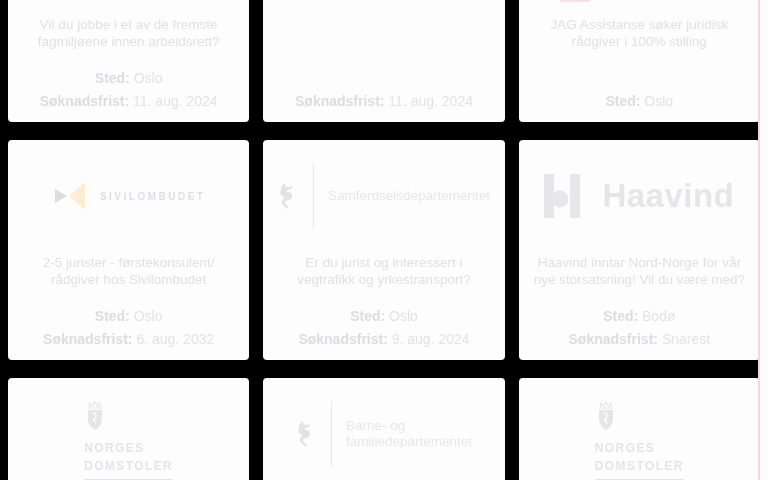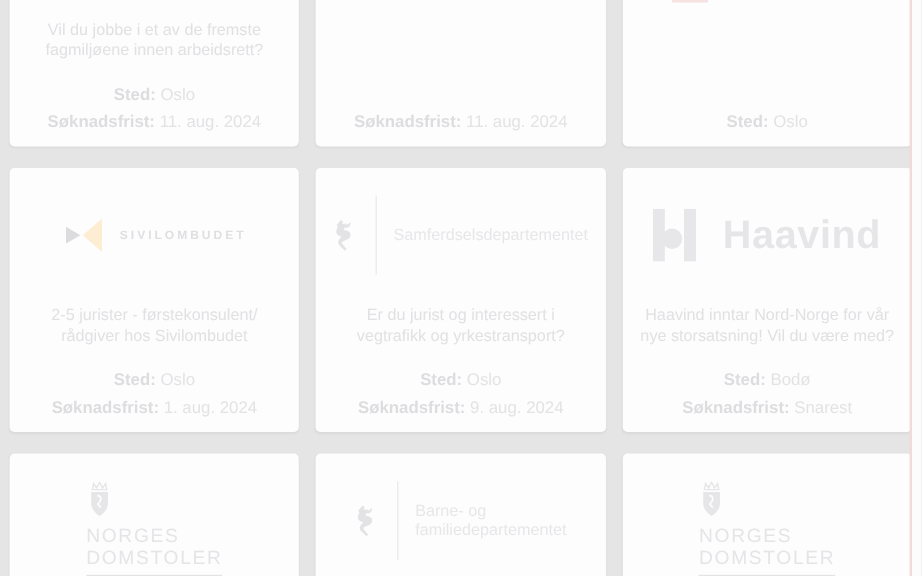--- a/index.html
+++ b/index.html
@@ -1,19 +1,19 @@
 <!DOCTYPE html>
 <html><head>
 <meta charset="utf-8">
 <style>
   * { margin:0; padding:0; box-sizing:border-box; }
   html,body { width:768px; height:480px; }
   body { font-family:"Liberation Sans", sans-serif; }
 
-  .page { position:relative; width:768px; height:480px; background:#e5e5e5; overflow:hidden; }
+  .page { position:relative; width:768px; height:480px; background:#000000; overflow:hidden; }
 
   .grid {
     position:absolute; left:8px; top:-98px; width:752px;
     display:grid; grid-template-columns:repeat(3,1fr);
     grid-auto-rows:220px; column-gap:14px; row-gap:18px;
   }
 
   .card {
     position:relative; background:#fdfdfd; border-radius:4px;
     box-shadow:0 1px 2px rgba(0,0,0,0.05);
@@ -43,21 +43,21 @@
   .dept-divider { width:1px; height:66px; background:#e9e9eb; margin:0 14px 0 13px; }
   .dept-text { font-size:13.5px; line-height:16px; color:#e7e7e9; }
 
   
   .haavind-logo { display:flex; align-items:center; }
   .haavind-text { margin-left:22px; font-size:33px; font-weight:600; color:#e6e6e8; letter-spacing:0.5px; }
 
   
   .domstoler-logo { display:inline-flex; flex-direction:column; align-items:flex-start; margin-top:14px; }
   .domstoler-crest { margin-bottom:6px; margin-left:1px; }
-  .domstoler-line { font-size:16px; font-weight:400; letter-spacing:1.4px; line-height:18px; color:#e5e5e8; }
+  .domstoler-line { font-size:12px; font-weight:700; letter-spacing:1.4px; line-height:18px; color:#e5e5e8; }
   .domstoler-bar { width:100%; height:3px; background:#e3e3e6; margin-top:4px; }
 
   
   .jag-sliver { position:absolute; top:96px; left:41px; width:30px; height:4px; background:#f6e2e2; border-radius:1px; }
 
   
   .edge-line { position:absolute; top:0; left:758px; width:2px; height:480px; background:#f0dada; }
   .right-gutter { position:absolute; top:0; left:760px; width:8px; height:480px; background:#fcfcfd; }
 </style>
 </head>
@@ -78,39 +78,40 @@
     <article class="card">
       <div class="logo-area"></div>
       <div class="meta">
         <p><span class="meta-label">Søknadsfrist:</span> <span class="meta-value">11. aug. 2024</span></p>
       </div>
     </article>
 
     <article class="card">
       <div class="jag-sliver"></div>
       <div class="logo-area"></div>
+      <h3 class="title">JAG Assistanse søker juridisk rådgiver i 100% stilling</h3>
       <div class="meta">
         <p><span class="meta-label">Sted:</span> <span class="meta-value">Oslo</span></p>
       </div>
     </article>
 
     <article class="card">
       <div class="logo-area">
         <div class="siv-logo">
           <svg width="36" height="40" viewBox="0 0 36 40">
             <path d="M3 13 L15 20 L3 27 Z" fill="#dcdcde"></path>
             <path d="M33 6 L17 20 L33 34 Z" fill="#fdeed3"></path>
           </svg>
           <span class="siv-text">SIVILOMBUDET</span>
         </div>
       </div>
       <h3 class="title">2-5 jurister - førstekonsulent/ rådgiver hos Sivilombudet</h3>
       <div class="meta">
         <p><span class="meta-label">Sted:</span> <span class="meta-value">Oslo</span></p>
-        <p><span class="meta-label">Søknadsfrist:</span> <span class="meta-value">1. aug. 2024</span></p>
+        <p><span class="meta-label">Søknadsfrist:</span> <span class="meta-value">6. aug. 2032</span></p>
       </div>
     </article>
 
     <article class="card">
       <div class="logo-area">
         <div class="dept-logo">
           <svg width="22" height="28" viewBox="0 0 20 26">
             <path d="M5.5 1.2 l1.8 1.6 -0.9 0.4 c0.3 1 1.1 1.4 2 1.5 l0.3 -1.3 0.9 1.4 c1.3 0.1 2 -0.4 2.3 -1.6 l1 0.3 -0.4 1.9 c-0.9 1.6 -2.5 2 -4.2 1.7 l-0.6 1.8 2.8 0.7 c1.7 0.6 2.6 1.9 2.4 3.6 -0.2 1.6 -1.3 2.6 -2.7 3.2 l-3.1 1.2 c-1 0.5 -1.2 1.4 -0.6 2.2 l3.4 3.9 -1.5 1.1 -3.9 -3.7 c-1.4 -1.5 -1.6 -3.3 -0.4 -4.9 l1.9 -2 -2.2 -0.9 c-1.8 -1 -2.4 -2.7 -1.7 -4.6 l0.9 -2 -0.8 -1.6 Z" fill="#e3e3e5"></path>
           </svg>
           <div class="dept-divider"></div>

